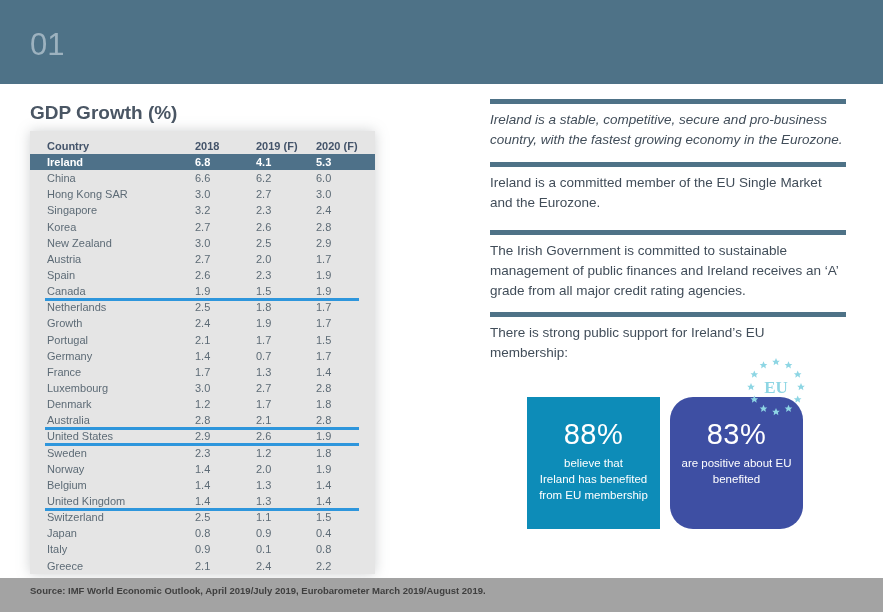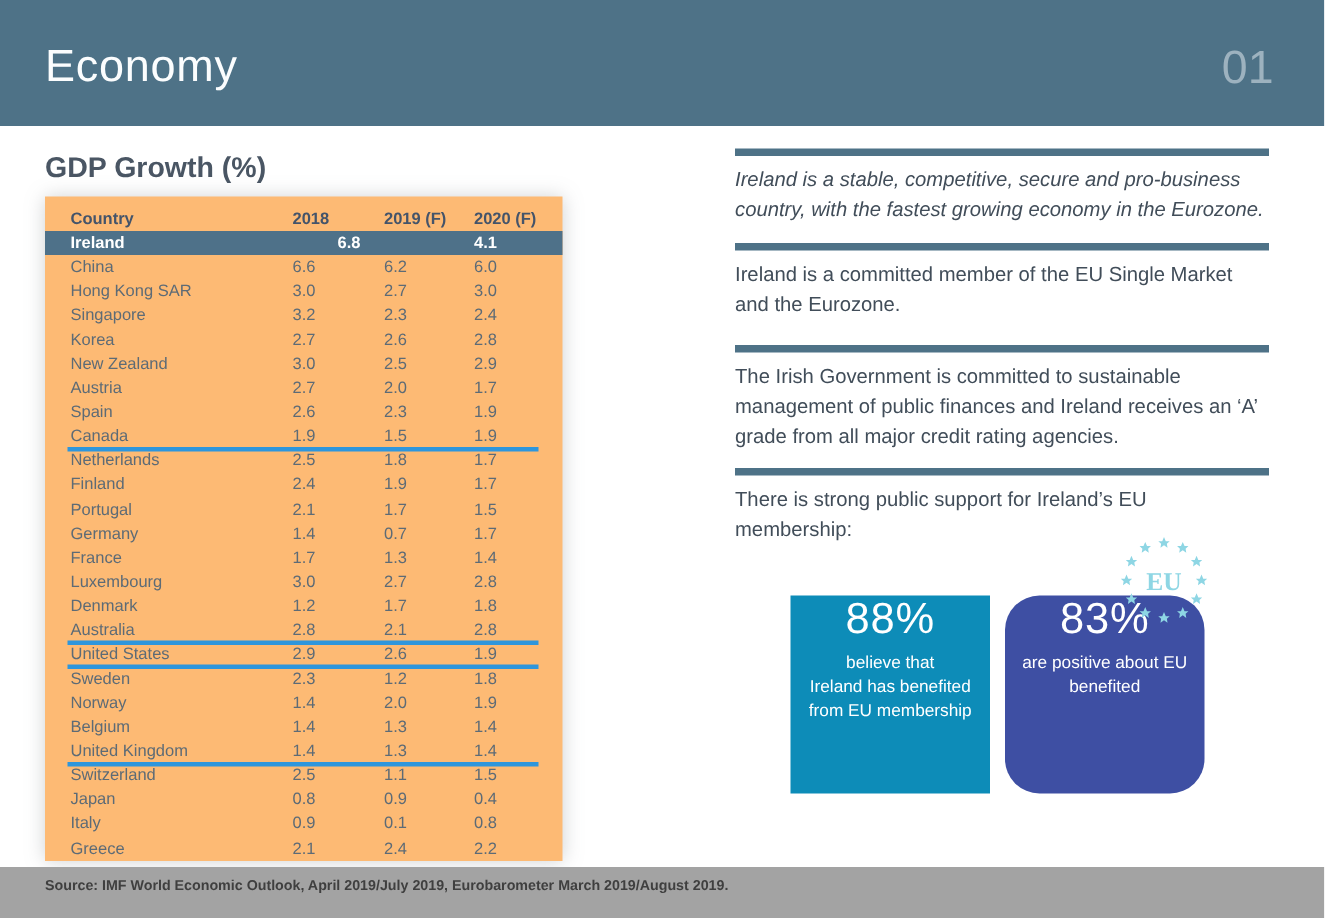--- a/index.html
+++ b/index.html
@@ -18,43 +18,43 @@
   .header-title { font-size:30px; font-weight:300; color:#fbfdfe; letter-spacing:.5px; }
   .page-number  { font-size:31px; font-weight:300; color:#9db2bf; }
 
   
   .gdp-title {
     position:absolute; left:30px; top:102px;
     font-size:19px; font-weight:600; color:#4a5664;
   }
   .table-card {
     position:absolute; left:30px; top:131px; width:345px; height:443px;
-    background:#fdba74; box-shadow:0 0 12px rgba(120,125,130,.35);
+    background:#e5e5e5; box-shadow:0 0 12px rgba(120,125,130,.35);
     padding-top:6px;
   }
   .trow {
     position:relative; display:grid; grid-template-columns:148px 61px 60px auto;
     height:16.15px; align-items:center; padding-left:17px;
     font-size:11px; color:#5d6b76;
   }
   .trow.thead { height:17px; font-weight:bold; color:#44546a; }
-  .trow.highlight { background:#4e7189; color:#ffffff; font-weight:bold;gap:30px; }
+  .trow.highlight { background:#4e7189; color:#ffffff; font-weight:bold; }
   .trow.sep::after {
     content:""; position:absolute; left:15px; right:16px; bottom:-1.5px;
     height:3px; background:#2e96dc; z-index:2;
   }
   .section { position:absolute; left:490px; width:356px; }
   .section-bar { width:100%; height:5px; background:#4e7287; }
   .section p { margin-top:6px; font-size:13.5px; line-height:20px; color:#414d59; }
   .s1 { top:99px;font-style:italic; } .s2 { top:162px; } .s3 { top:230px; } .s4 { top:312px; }
 
   
   .stat-box {
     position:absolute; top:397px; width:133px; height:132px;
-    color:#ffffff; text-align:center; 
+    color:#ffffff; text-align:center; padding-top:21px;
   }
   .stat-box.b0 { left:527px; }
   .stat-box.b1 { left:670px;border-radius:23px; }
   .stat-value { font-size:29px; font-weight:400; letter-spacing:.5px; }
   .stat-lines { margin-top:4px; font-size:11.5px; line-height:16px; }
 
   
   .eu-icon { position:absolute; left:745px; top:356px; width:62px; height:62px; z-index:3; }
 
   
@@ -65,21 +65,20 @@
     position:absolute; left:30px; top:7px;
     font-size:9.5px; font-weight:bold; color:#3f3f3f;
   }
 </style>
 </head>
 <body>
 
 <div class="page">
 
   <div class="header">
-    <div class="header-title">Economy</div>
     <div class="page-number">01</div>
   </div>
 
   <div class="gdp-title">GDP Growth (%)</div>
 
   <div class="table-card">
     <div class="trow thead">
       <span>Country</span>
       <span>2018</span>
       <span>2019 (F)</span>
@@ -140,21 +139,21 @@
       <span>1.5</span>
       <span>1.9</span>
     </div>
         <div class="trow">
       <span>Netherlands</span>
       <span>2.5</span>
       <span>1.8</span>
       <span>1.7</span>
     </div>
         <div class="trow">
-      <span>Finland</span>
+      <span>Growth</span>
       <span>2.4</span>
       <span>1.9</span>
       <span>1.7</span>
     </div>
         <div class="trow">
       <span>Portugal</span>
       <span>2.1</span>
       <span>1.7</span>
       <span>1.5</span>
     </div>

